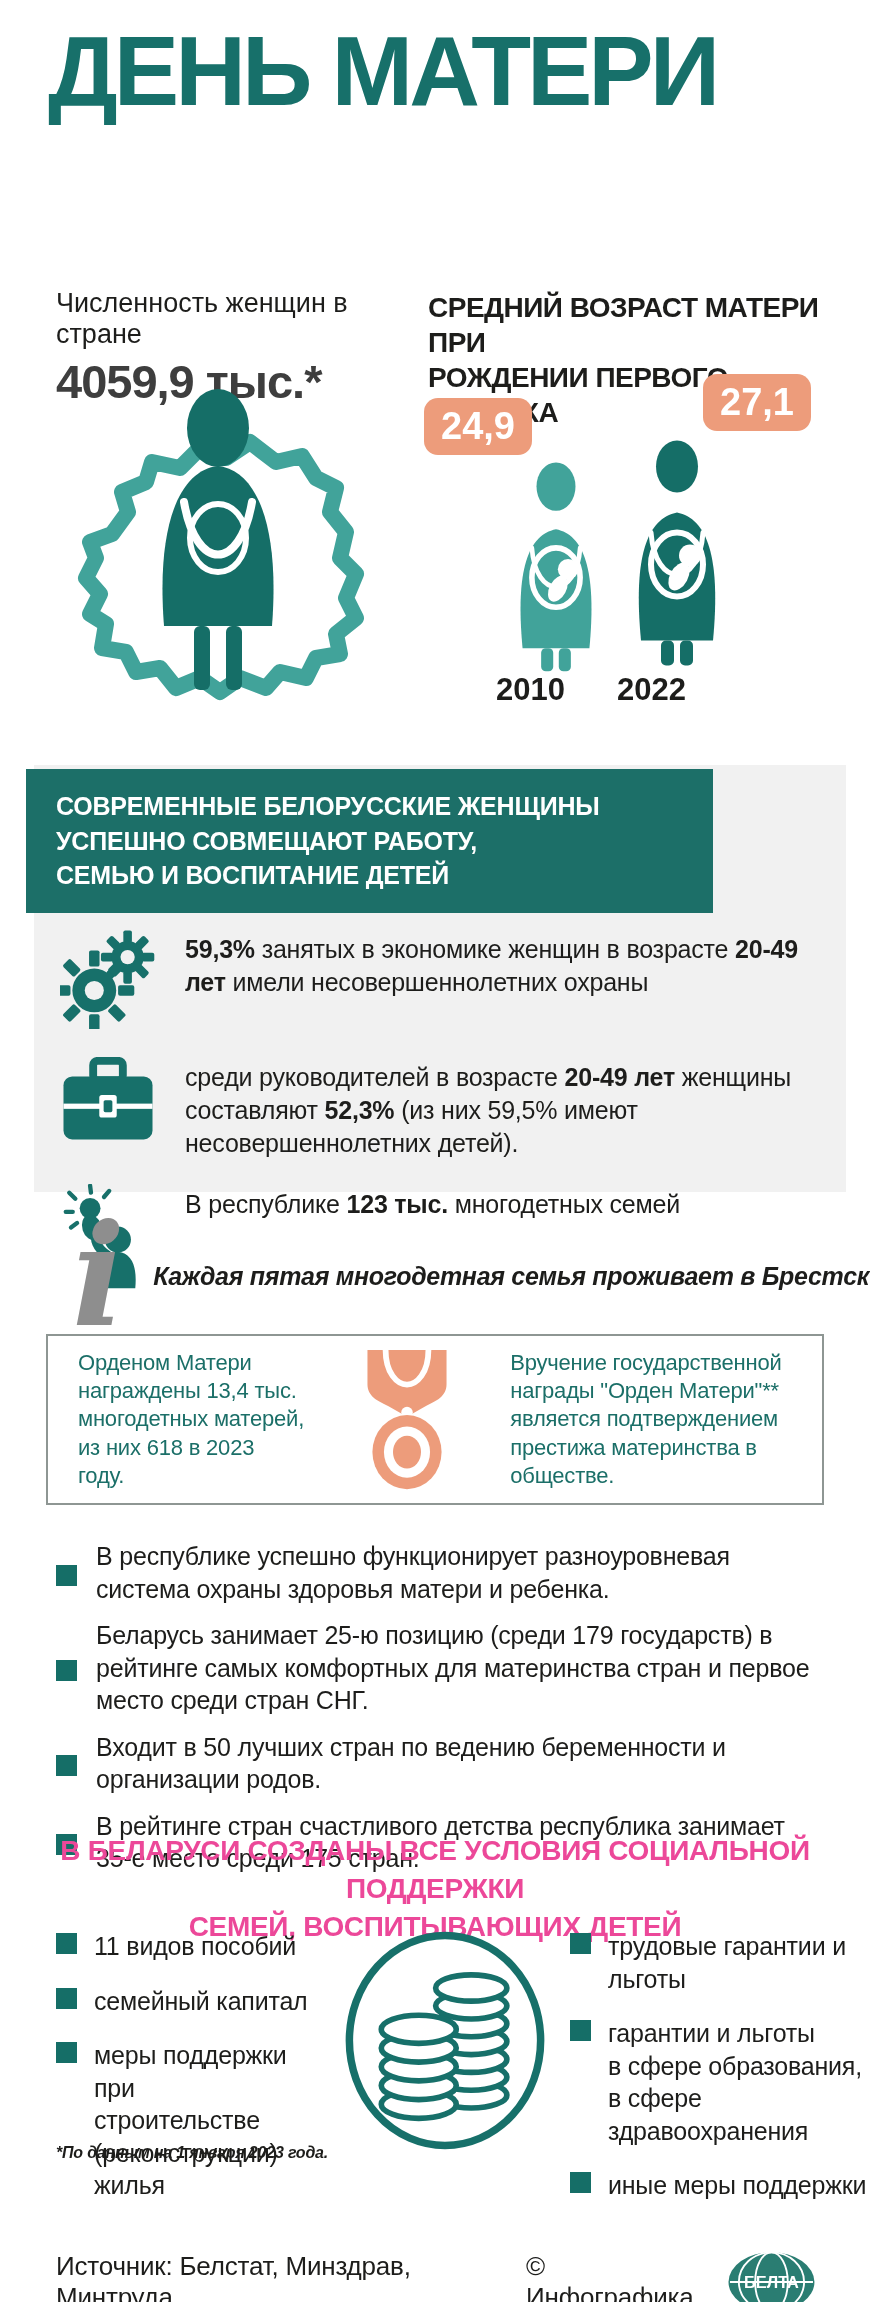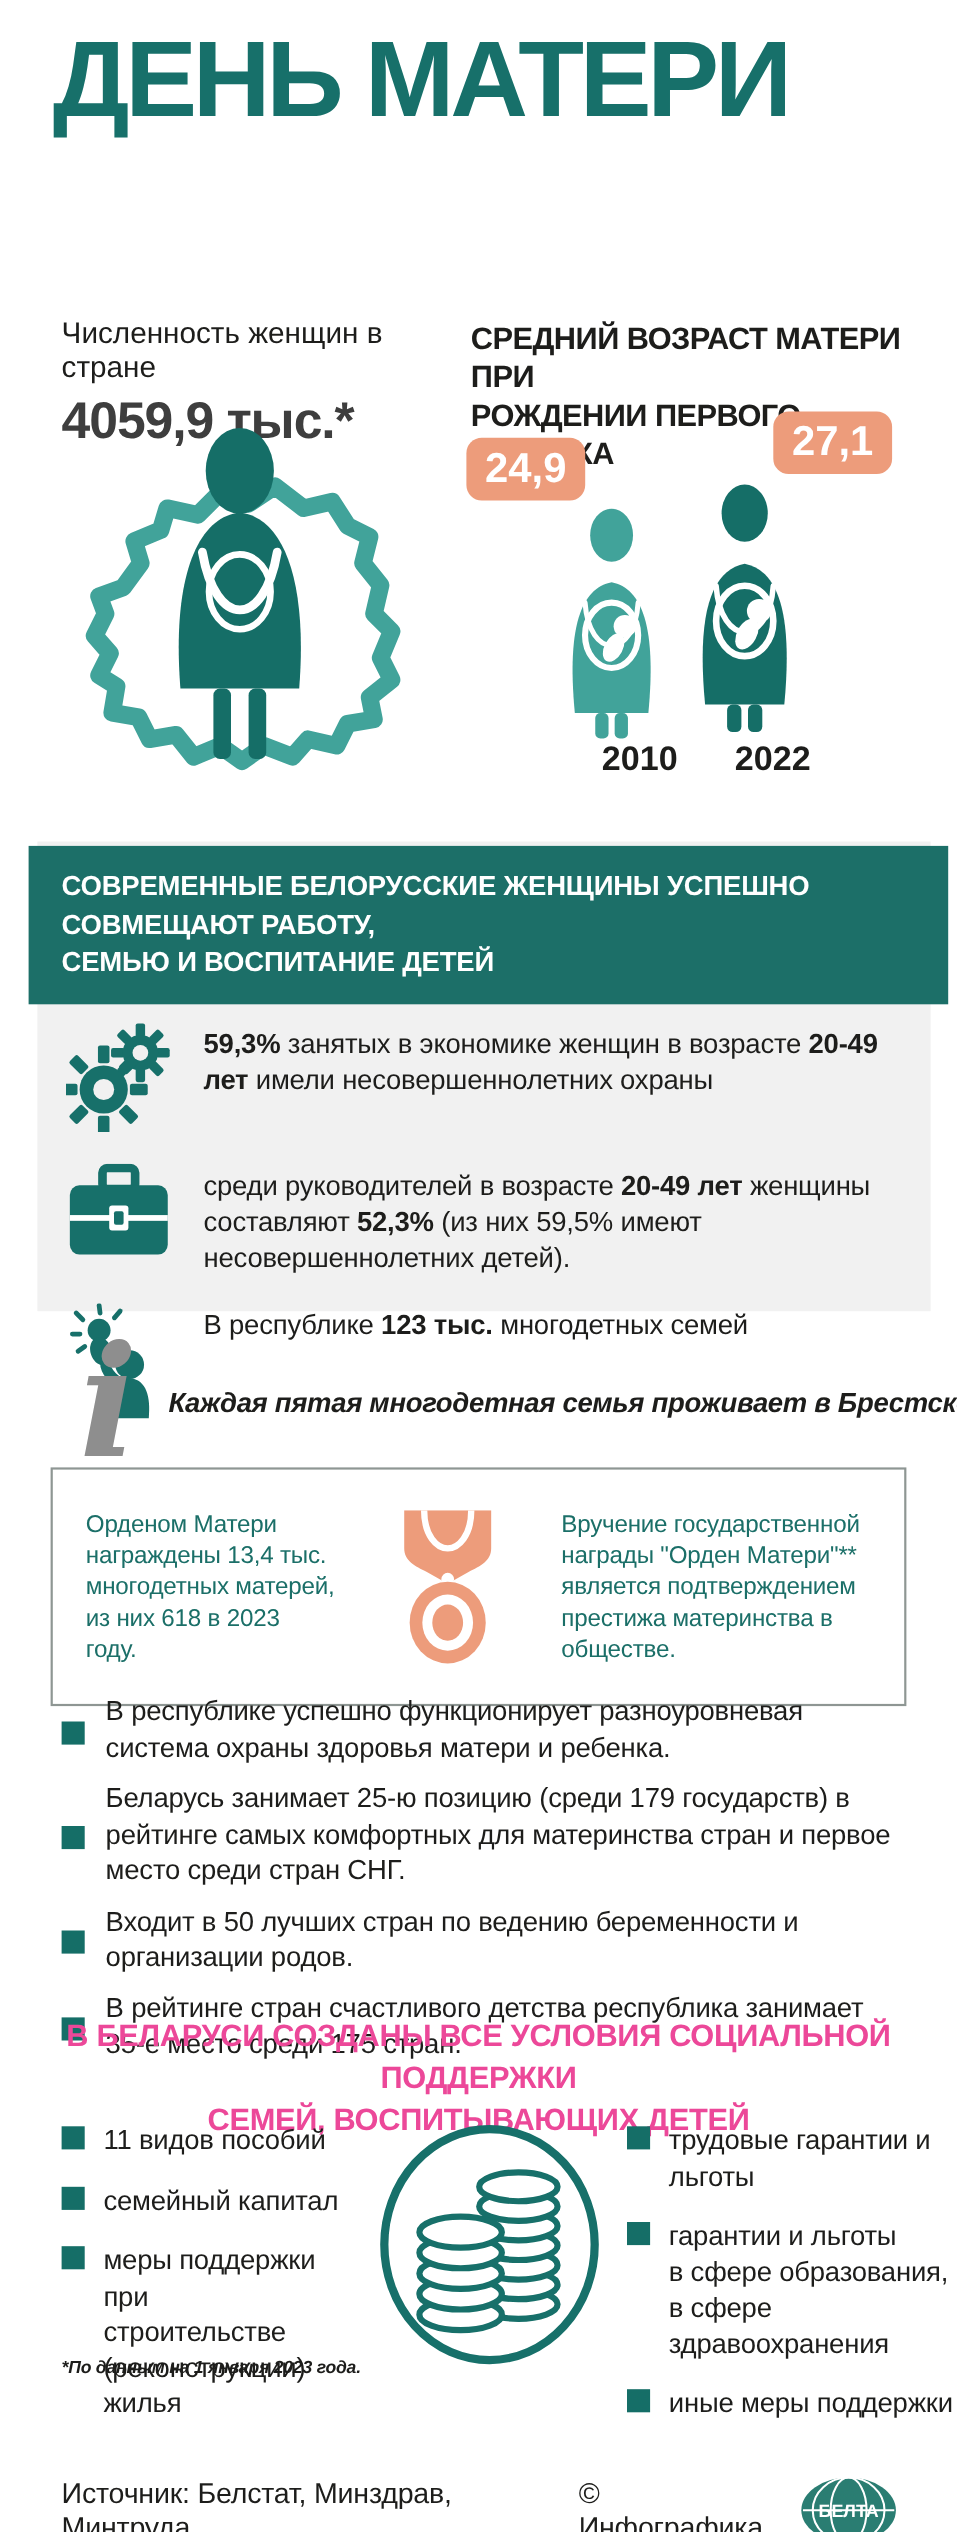--- a/index.html
+++ b/index.html
@@ -18,41 +18,41 @@
             line-height:1.25;letter-spacing:-0.5px;}
   
   .figures{position:absolute;left:40px;top:370px;width:820px;height:345px;}
   .map-woman{position:absolute;left:10px;top:2px;}
   .badge{position:absolute;background:#ed9c7b;color:#fff;font-weight:bold;font-size:38px;
          padding:7px 17px;border-radius:14px;letter-spacing:0;}
   .badge-1{left:384px;top:28px;}
   .badge-2{left:663px;top:4px;}
   .mother-1{position:absolute;left:451px;top:88px;}
   .mother-2{position:absolute;left:567px;top:64px;}
-  .year{position:absolute;top:302px;width:120px;text-align:right;font-size:31px;font-weight:bold;color:#1d1d1b;}
+  .year{position:absolute;top:302px;width:120px;text-align:left;font-size:31px;font-weight:bold;color:#1d1d1b;}
   .year-1{left:456px;}
   .year-2{left:577px;}
   
   .gray-wrap{position:absolute;left:0;top:757px;width:870px;height:435px;}
   .gray-bg{position:absolute;left:34px;top:8px;right:24px;bottom:0;background:#f1f1f1;}
-  .banner{position:absolute;left:26px;top:12px;width:836px;box-sizing:border-box;background:#1c6f68;
+  .banner{position:absolute;left:26px;top:12px;width:687px;box-sizing:border-box;background:#1c6f68;
           color:#fff;font-weight:bold;font-size:25px;line-height:1.38;padding:20px 30px;letter-spacing:-0.2px;}
   .stat-rows{position:absolute;left:60px;top:148px;width:770px;}
   .stat-row{display:flex;align-items:flex-start;margin-top:24px;}
   .stat-icon{width:125px;flex-shrink:0;}
   .stat-text{font-size:25px;line-height:1.32;width:620px;letter-spacing:-0.2px;padding-top:4px;}
   .stat-text b{font-weight:bold;}
   
   .info-row{position:absolute;left:72px;top:1222px;display:flex;align-items:center;}
   .i-glyph{font-family:"DejaVu Serif",serif;font-style:italic;font-weight:bold;font-size:140px;
            line-height:0.78;color:#8e8e8e;}
   .info-text{margin-left:28px;font-size:25px;font-style:italic;font-weight:bold;letter-spacing:-0.3px;
              white-space:nowrap;color:#1d1d1b;}
   
-  .award{position:absolute;left:46px;top:1334px;width:778px;height:217px;box-sizing:border-box;
+  .award{position:absolute;left:46px;top:1334px;width:778px;height:171px;box-sizing:border-box;
          background:#fff;border:2px solid #8e9693;display:flex;align-items:center;padding:0 30px;}
   .award-text{color:#1b6f68;font-size:22px;line-height:1.28;letter-spacing:-0.2px;}
   .award-left{width:265px;}
   .award-right{width:330px;}
   .award-medal{width:150px;display:flex;justify-content:center;margin:0 28px;flex-shrink:0;}
   
   .bullets{position:absolute;left:56px;top:1540px;width:770px;}
   .bullet{display:flex;align-items:center;margin-bottom:14px;}
   .sq{width:21px;height:21px;background:#156e67;flex-shrink:0;margin-top:5px;margin-right:19px;}
   .bullet-text{font-size:25px;line-height:1.3;letter-spacing:-0.2px;width:730px;}

